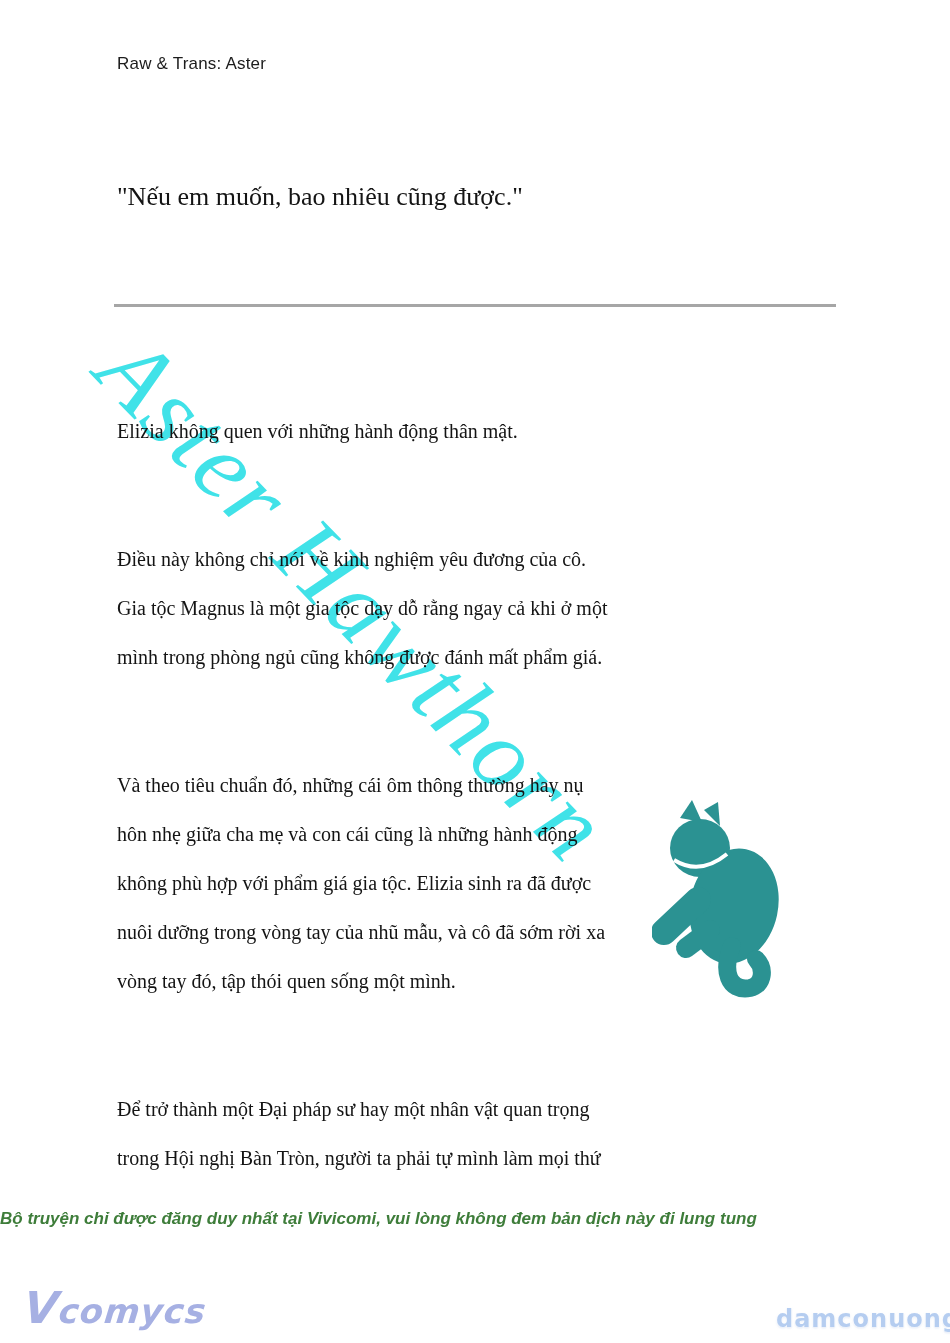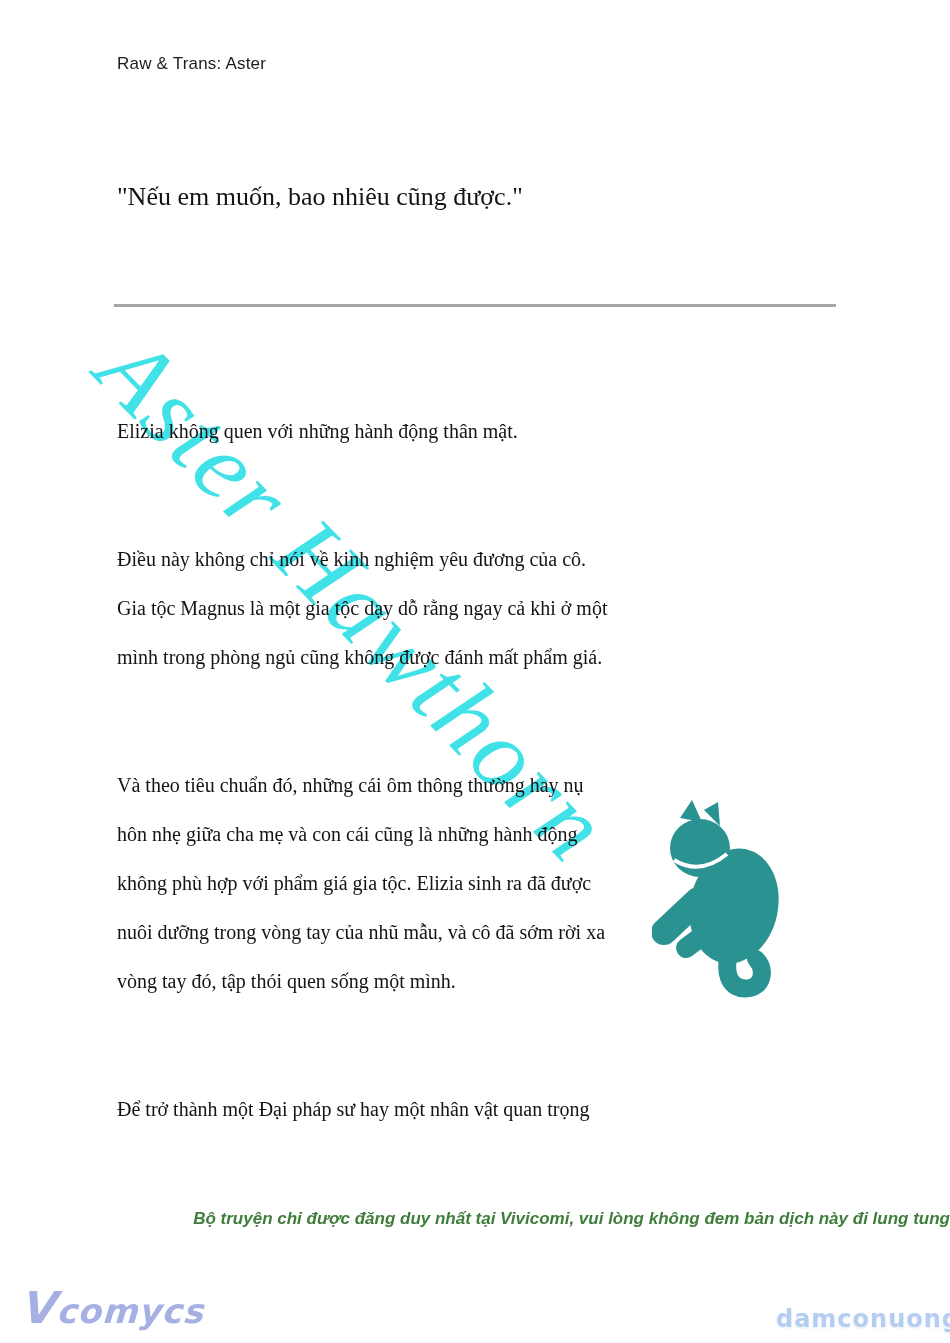--- a/index.html
+++ b/index.html
@@ -31,21 +31,21 @@
   .cat-svg{position:absolute;left:652px;top:798px;z-index:1;}
   .cat-fill *{fill:var(--cat,#2b9292);}
   .cat-stroke path{stroke:var(--cat,#2b9292);fill:none;}
   .para{
     position:absolute;left:117px;z-index:2;
     font-size:20px;line-height:49px;color:var(--text,#141414);
     white-space:nowrap;
   }
   #p1{top:407px}#p2{top:535px}#p3{top:761px}#p4{top:1085px}
   .footer-line{
-    position:absolute;left:0;width:950px;text-align:right;z-index:2;
+    position:absolute;left:0;width:950px;text-align:left;z-index:2;
     font:italic 700 17px/26px "Liberation Sans",sans-serif;
     color:var(--footer-green,#3e7d3a);
   }
   #f1{top:1206px}#f2{top:1234px}#f3{top:1261px}
   .logo-vcomycs{
     position:absolute;left:24px;top:1288px;z-index:2;
     font:italic 700 34px/40px "DejaVu Sans",sans-serif;
     transform:skewX(-6deg);color:var(--logo-lavender,#a6b0e3);
     letter-spacing:1px;
   }
@@ -96,20 +96,21 @@
     </div>
   <div class="para" id="p3">
       <div>Và theo tiêu chuẩn đó, những cái ôm thông thường hay nụ</div>
       <div>hôn nhẹ giữa cha mẹ và con cái cũng là những hành động</div>
       <div>không phù hợp với phẩm giá gia tộc. Elizia sinh ra đã được</div>
       <div>nuôi dưỡng trong vòng tay của nhũ mẫu, và cô đã sớm rời xa</div>
       <div>vòng tay đó, tập thói quen sống một mình.</div>
     </div>
   <div class="para" id="p4">
       <div>Để trở thành một Đại pháp sư hay một nhân vật quan trọng</div>
+      <div>trong Hội nghị Bàn Tròn, người ta phải tự mình làm mọi thứ</div>
     </div>
 
   <div class="footer-line" id="f1">Bộ truyện chỉ được đăng duy nhất tại Vivicomi, vui lòng không đem bản dịch này đi lung tung</div>
 
   <div class="logo-vcomycs">Vcomycs</div>
   <div class="logo-damconuong">damconuong</div>
 
 </div>
 
 </body></html>

